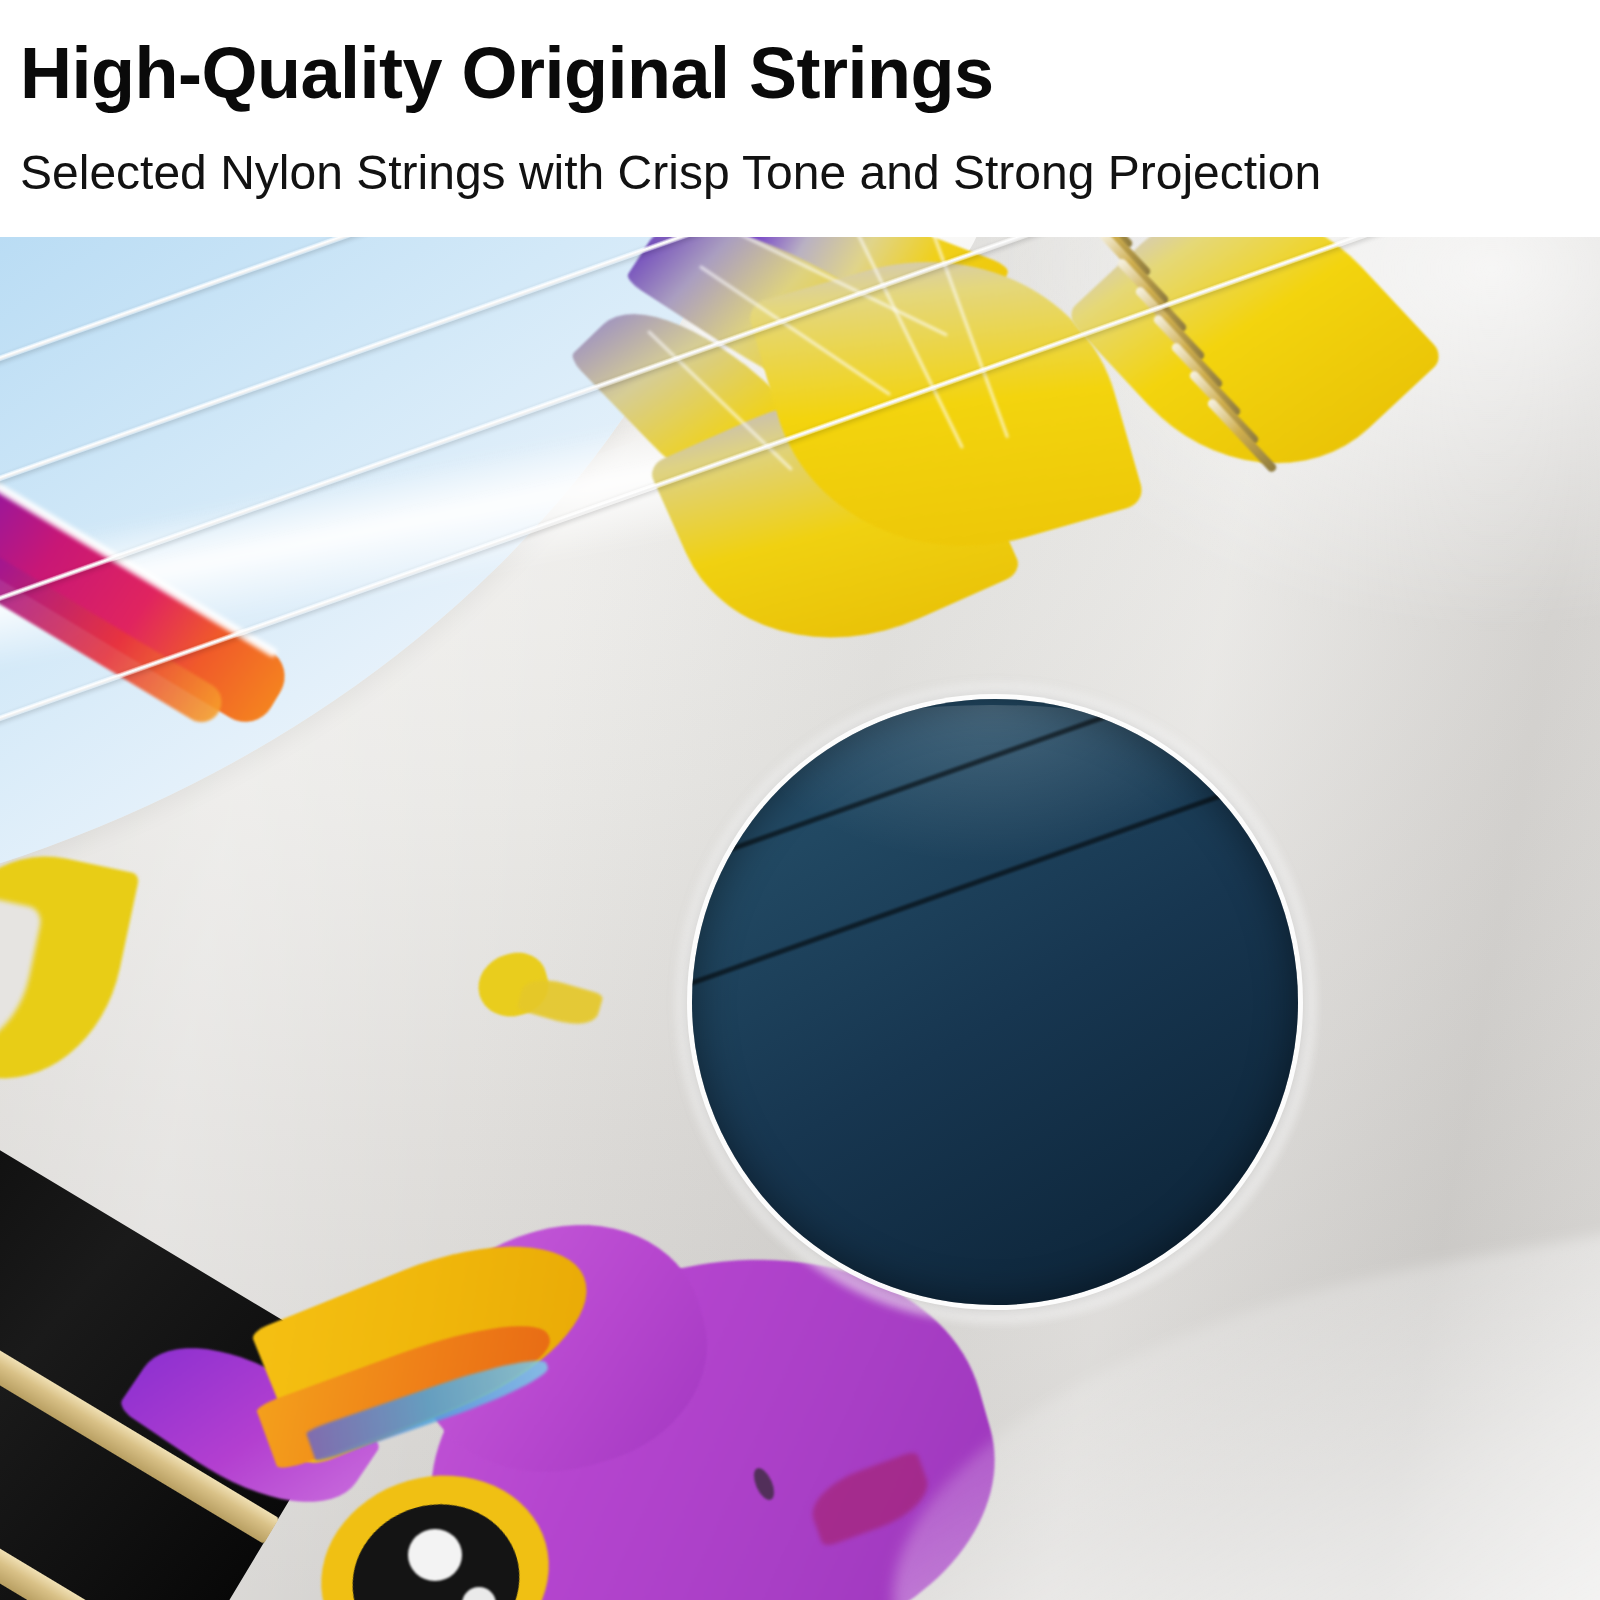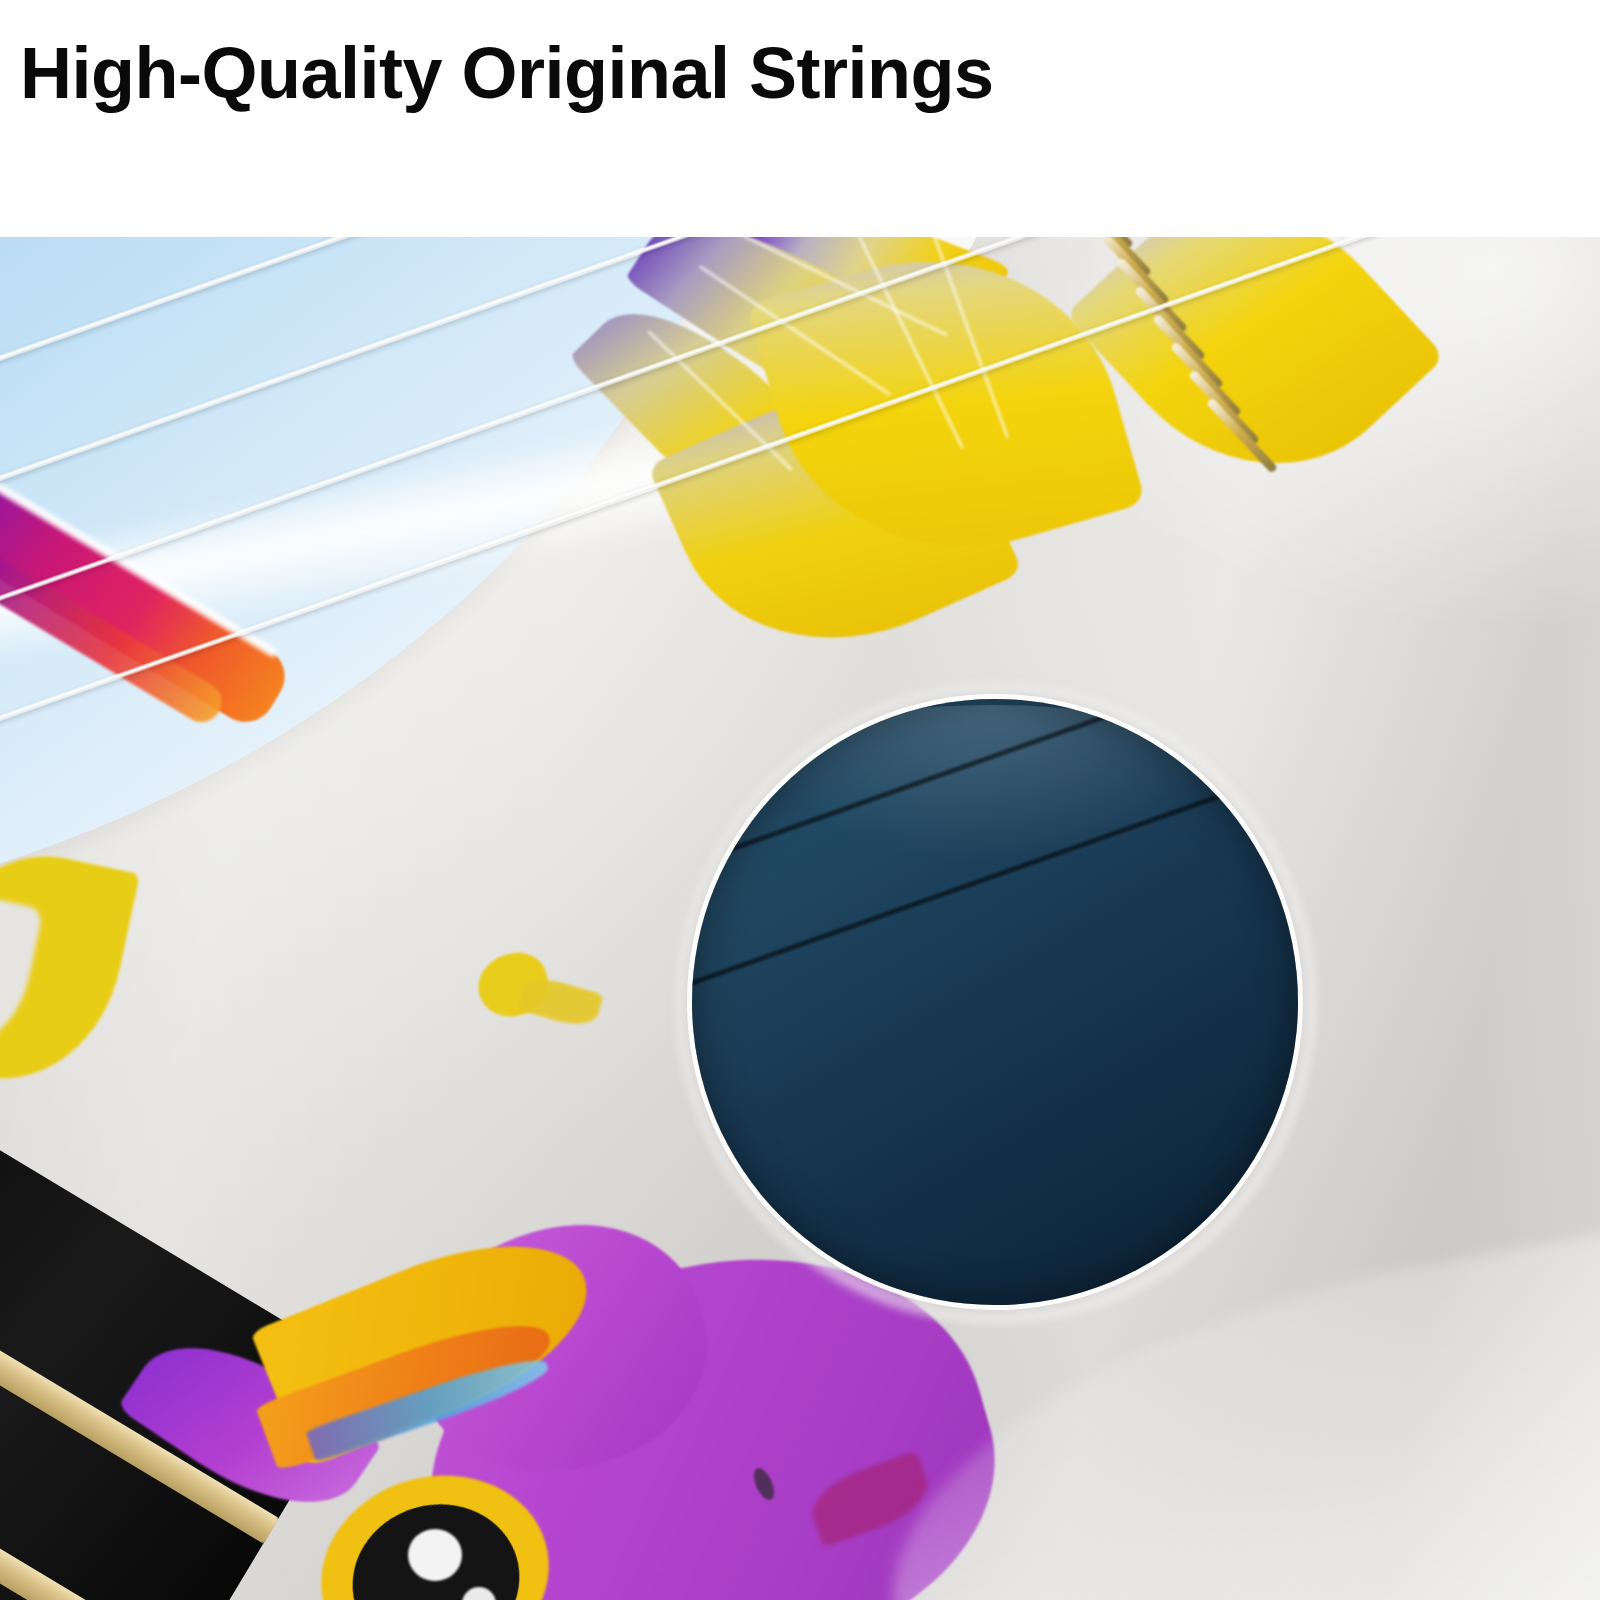--- a/index.html
+++ b/index.html
@@ -175,20 +175,21 @@
       background:radial-gradient(ellipse at 70% 20%,rgba(255,255,255,.75) 0%,rgba(255,255,255,0) 70%);
       filter:blur(3px);}
 </style>
 </head>
 <body>
 
 <div id="page">
 
   <div id="header">
     <div id="title">High-Quality Original Strings</div>
+    <div id="subtitle">Selected Nylon Strings with Crisp Tone and Strong Projection</div>
   </div>
 
   <div id="photo">
 
     <div class="board"></div>
     <div class="sheen"></div>
     <div class="top-right-light"></div>
 
     <div class="whitestrip"></div>
     <div class="sky"></div>

